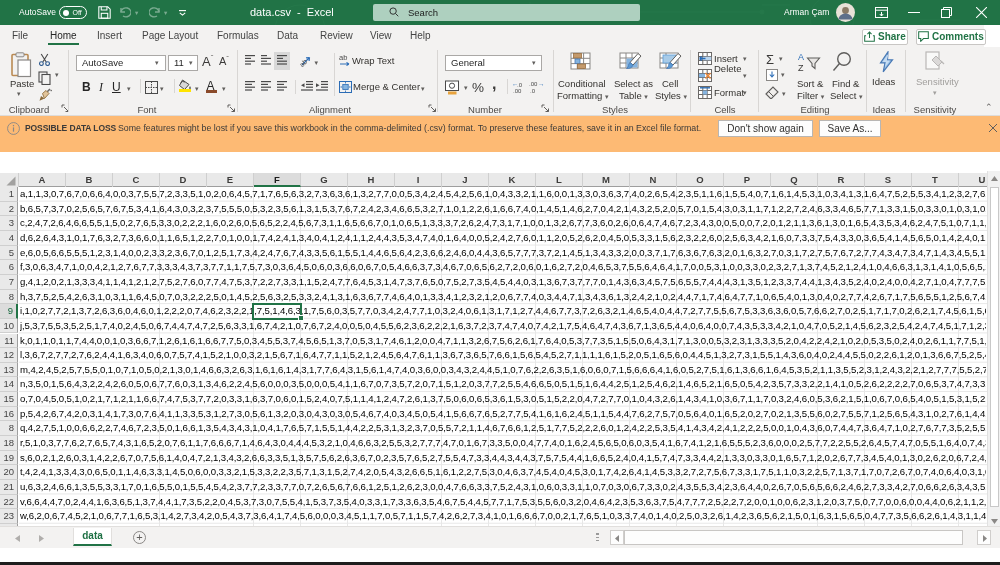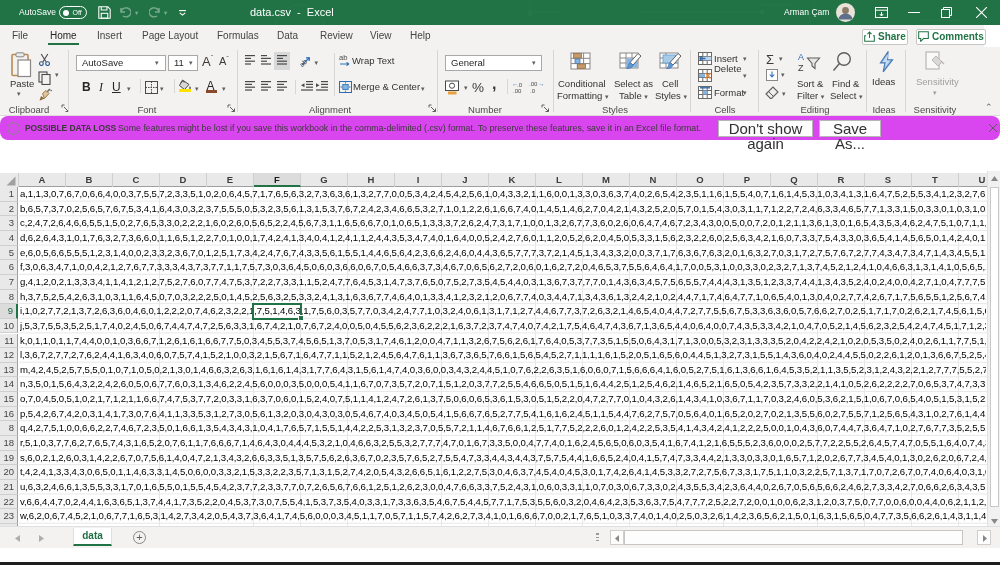--- a/index.html
+++ b/index.html
@@ -26,24 +26,24 @@
 .gsep { position:absolute; top:3px; width:1px; height:62px; background:#d8d6d4; }
 .glabel { position:absolute; top:57px; font-size:9.5px; color:#4c4a48; text-align:center; }
 .dlg { position:absolute; top:57px; width:9px; height:9px; }
 .rtxt { position:absolute; font-size:9.5px; color:#34322f; }
 .combo { position:absolute; background:#fff; border:1px solid #aaa8a6; font-size:9.5px; color:#262626; }
 .carr { position:absolute; color:#605e5c; }
 svg { display:block; }
 .icon { position:absolute; }
 
 
-#msgbar { position:absolute; left:0; top:116px; width:1000px; height:24px; background:#d946ef;border-radius:8px; }
+#msgbar { position:absolute; left:0; top:116px; width:1000px; height:36px; background:#fdba74; }
 #msgbar .bold { position:absolute; left:25px; top:0; font-size:8.5px; letter-spacing:-0.1px; font-weight:bold; line-height:24px; color:#3b3a39; }
 #msgbar .txt { position:absolute; left:118px; top:0; font-size:8.8px; line-height:24px; color:#3b3a39; }
-.mbtn { position:absolute; top:3.5px; height:17px; background:#fdfdfd; border:1px solid #b8b6b4; font-size:15px; line-height:15px; color:#323130; text-align:center; }
+.mbtn { position:absolute; top:3.5px; height:17px; background:#fdfdfd; border:1px solid #b8b6b4; font-size:10px; line-height:15px; color:#323130; text-align:center; }
 
 
 #fbar { position:absolute; left:0; top:140px; width:1000px; height:31px; background:#e8e8e8; }
 #namebox { position:absolute; left:4px; top:7px; width:75px; height:18px; background:#fff; border:1px solid #e0e0e0; font-size:9.5px; line-height:18px; color:#262626; padding-left:6px; }
 #finput { position:absolute; left:182px; top:7px; width:814px; height:18px; background:#fff; }
 
 
 #sheet { position:absolute; left:0; top:171px; width:987px; height:355.5px; background:#fff; overflow:hidden; }
 #hdrrow { position:absolute; left:0; top:2px; width:987px; height:14px; background:#e9e9e9; border-bottom:1px solid #9e9e9e; }
 .colhdr { position:absolute; top:0; height:14px; font-size:9.5px; font-weight:600; line-height:14px; color:#3d3c3b; text-align:center; border-right:1px solid #cfcfcf; }
@@ -101,20 +101,27 @@
   <svg class="icon" style="left:149px;top:7px;opacity:.4" width="12" height="11" viewBox="0 0 12 11" fill="none" stroke="#fff" stroke-width="1.4">
     <path d="M10 1 v4 h-4"></path>
         <path d="M10 5 a5 4.5 0 1 0 -2 4"></path>
   </svg>
   <span class="t" style="left:164px;top:0;opacity:.4;font-size:6.5px">▾</span>
   <svg class="icon" style="left:179px;top:10px" width="7" height="5.5" viewBox="0 0 7 5.5" stroke="#fff" stroke-width="1.1" fill="none">
     <path d="M0 .6 h7"></path>
         <path d="M.8 2.8 l2.7 2.3 l2.7 -2.3" fill="none"></path>
   </svg>
   <span class="t" style="left:250px;font-size:11px">data.csv&nbsp; -&nbsp; Excel</span>
+  <div id="searchbox">
+    <svg class="mag" width="10" height="10" viewBox="0 0 11 11" fill="none" stroke="#262626" stroke-width="1">
+      <circle cx="4.5" cy="4.5" r="3.5"></circle>
+          <path d="M7.3 7.3 L10.2 10.2"></path>
+    </svg>
+    <span class="st">Search</span>
+  </div>
   <span class="t" style="left:784px;font-size:8.5px">Arman Çam</span>
   <svg class="icon" style="left:836px;top:3px" width="19" height="19">
     <circle cx="9.5" cy="9.5" r="9.5" fill="#e8e2d8"></circle>
     <circle cx="9.5" cy="7.5" r="3.4" fill="#8a7a66"></circle>
     <path d="M2.5 16.5 a7 6 0 0 1 14 0 z" fill="#5d6f8a"></path>
   </svg>
   <svg class="icon" style="left:875px;top:7px" width="13" height="11" viewBox="0 0 13 11" fill="none" stroke="#fff" stroke-width="1">
     <rect x=".5" y=".5" width="12" height="10"></rect>
         <path d="M.5 3.2 h12"></path>
         <path d="M6.5 5 v4 M4.8 7 l1.7 2 l1.7 -2"></path>

